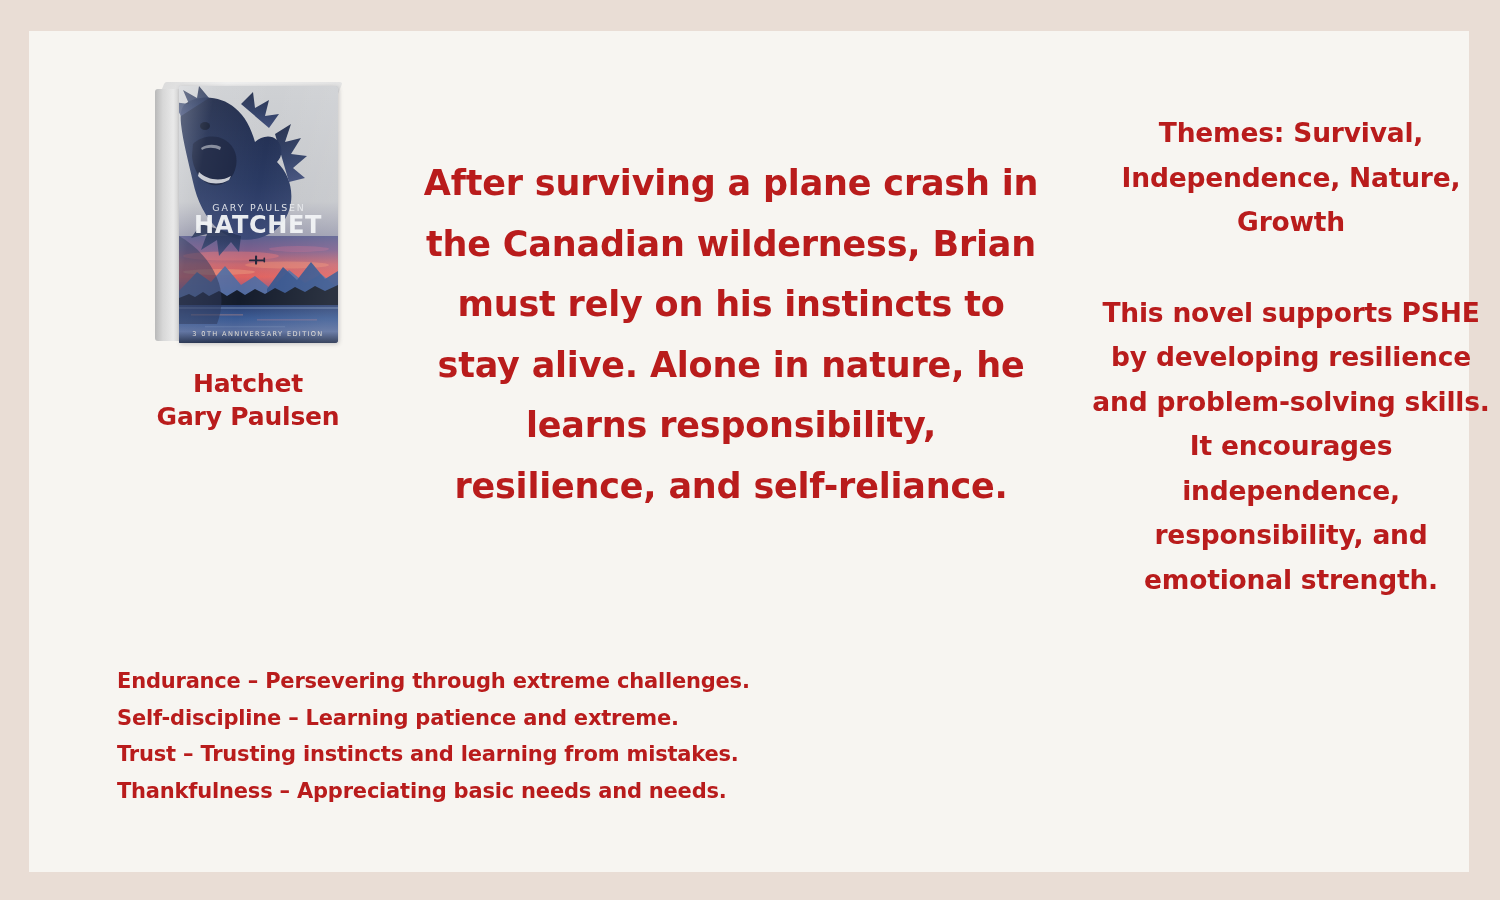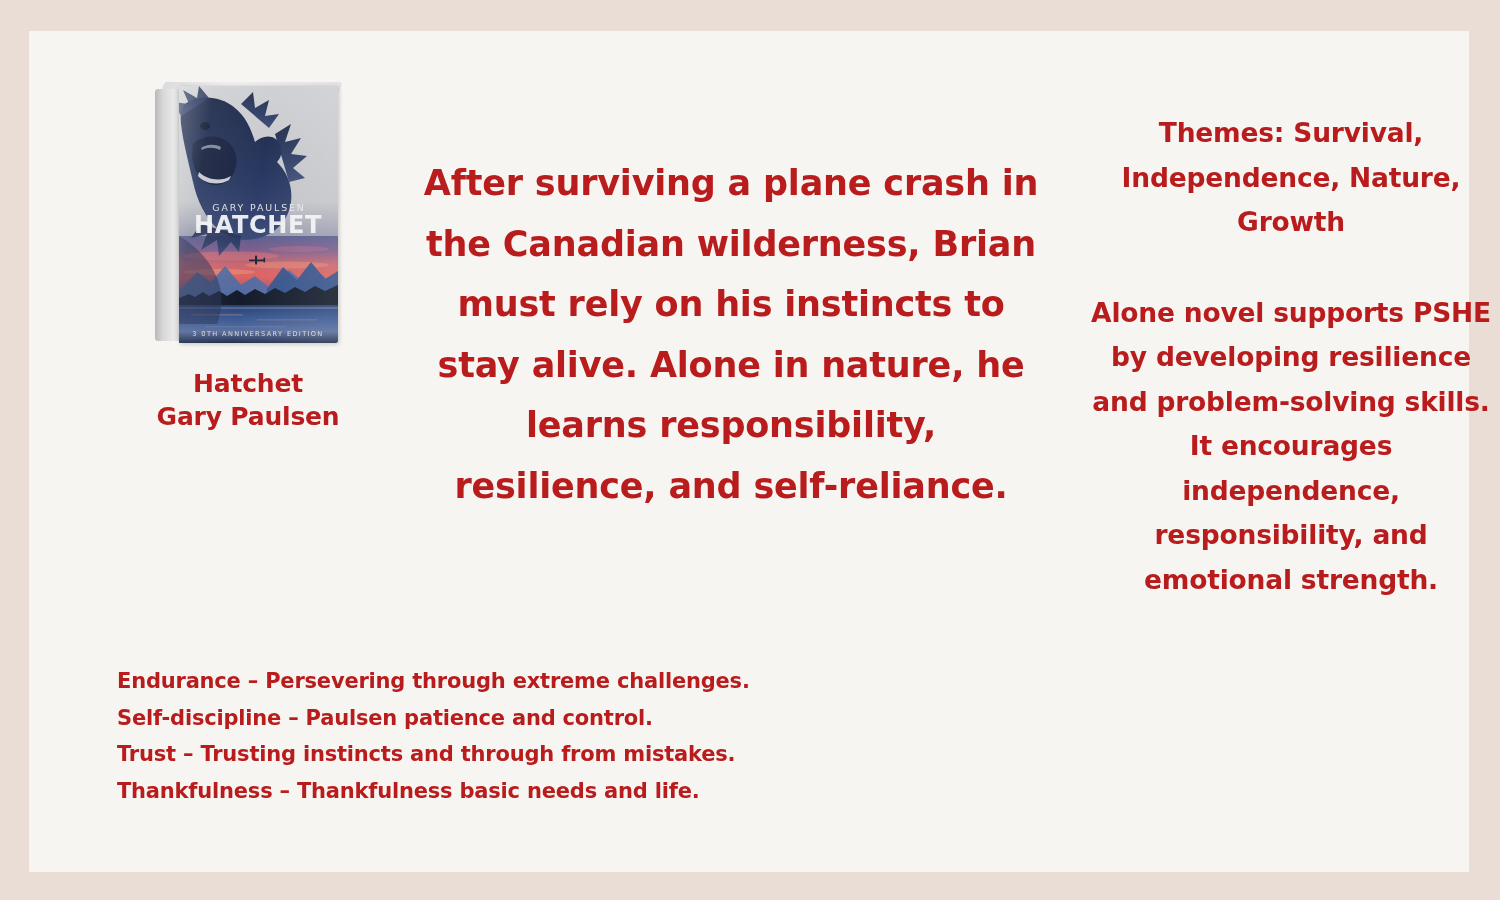--- a/index.html
+++ b/index.html
@@ -276,24 +276,24 @@
       <div id="book-caption" class="ink">
         <div>Hatchet</div>
         <div>Gary Paulsen</div>
       </div>
     </div>
 
     <div id="summary" class="ink">After surviving a plane crash in the Canadian wilderness, Brian must rely on his instincts to stay alive. Alone in nature, he learns responsibility, resilience, and self-reliance.</div>
 
     <div id="right-col" class="ink">
       <div id="themes-block">Themes: Survival, Independence, Nature, Growth</div>
-      <div id="pshe-block">Alone novel supports PSHE by developing resilience and problem-solving skills. It encourages independence, responsibility, and emotional strength.</div>
+      <div id="pshe-block">This novel supports PSHE by developing resilience and problem-solving skills. It encourages independence, responsibility, and emotional strength.</div>
     </div>
 
     <div id="values" class="ink">
       <div class="value-line">Endurance – Persevering through extreme challenges.</div>
-      <div class="value-line">Self-discipline – Paulsen patience and control.</div>
-      <div class="value-line">Trust – Trusting instincts and through from mistakes.</div>
-      <div class="value-line">Thankfulness – Thankfulness basic needs and life.</div>
+      <div class="value-line">Self-discipline – Learning patience and extreme.</div>
+      <div class="value-line">Trust – Trusting instincts and learning from mistakes.</div>
+      <div class="value-line">Thankfulness – Appreciating basic needs and needs.</div>
     </div>
 
   </div>
 </div>
 
 </body></html>

